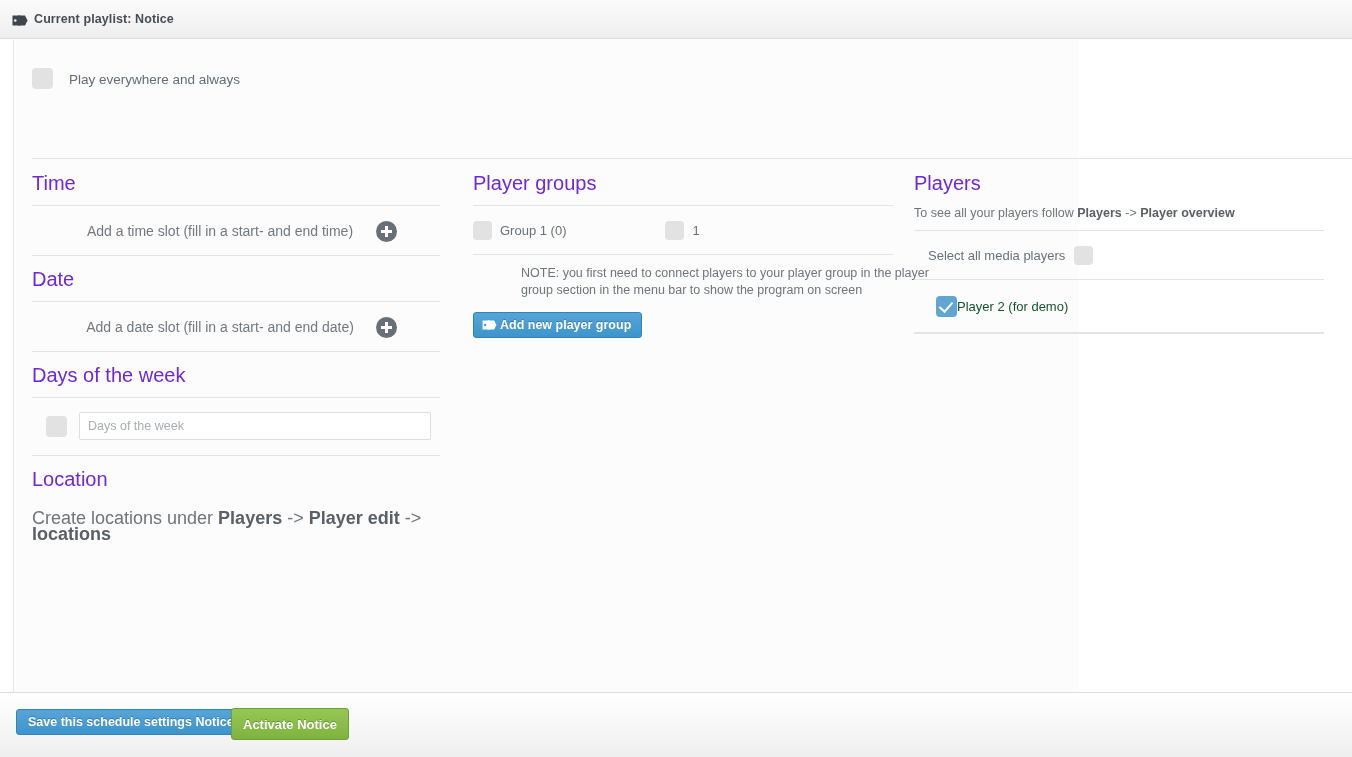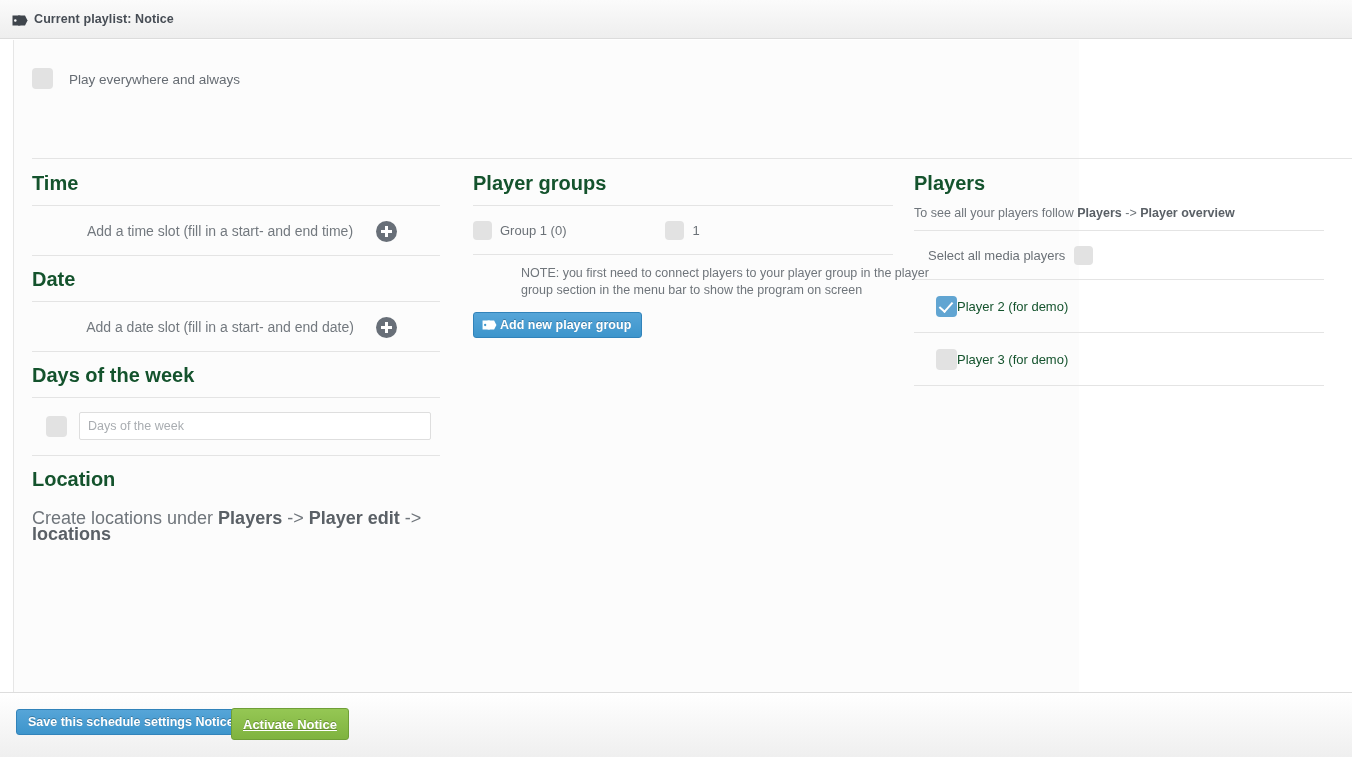--- a/index.html
+++ b/index.html
@@ -112,22 +112,22 @@
     top: 120px;
     width: 1339px;
     display: flex;
   }
   .col-left  { width: 458px; padding: 0 0 0 18px; box-sizing: border-box; }
   .col-mid   { width: 442px; padding: 0 0 0 1px;  box-sizing: border-box; }
   .col-right { width: 439px; box-sizing: border-box; }
 
   h2.sec {
     font-size: 20px;
-    font-weight: bold;
-    color: #14532d;
+    font-weight: normal;
+    color: #6d28d9;
     margin: 0;
     padding: 12px 0 11px 0;
     line-height: 22px;
   }
   .sub {
     font-size: 12.5px;
     color: #6f757b;
     margin: 0;
     padding: 0 0 9px 0;
     line-height: 16px;
@@ -248,21 +248,20 @@
     text-shadow: 0 -1px 0 rgba(0,0,0,0.25);
     box-sizing: border-box;
   }
   .btn-blue {
     background: linear-gradient(to bottom, #56a5d8 0%, #3d95cc 100%);
     border: 1px solid #3183ba;
   }
   .btn-green {
     background: linear-gradient(to bottom, #95c754 0%, #7fb33f 100%);
     border: 1px solid #6f9f37;
-    text-decoration: underline;
   }
   .btn-addgroup {
     margin-top: 13px;
     height: 26px;
     padding: 0 10px 0 8px;
   }
   .btn-addgroup .tag-icon-w {
     margin-right: 3px;
     width: 15px;
     height: 12px;
@@ -427,24 +426,20 @@
         <span class="cb sm"></span>
       </div>
       <div class="rule410"></div>
 
       <div class="player-row">
         <span class="cb checked"></span>
         <span class="pl">Player 2 (for demo)</span>
       </div>
       <div class="rule410"></div>
 
-      <div class="player-row">
-        <span class="cb"></span>
-        <span class="pl">Player 3 (for demo)</span>
-      </div>
       <div class="rule410"></div>
     </div>
 
   </div>
 </div>
 
 <div class="footer">
   <div class="btn btn-blue btn-save">
     <span>Save this schedule settings Notice</span>
   </div>

